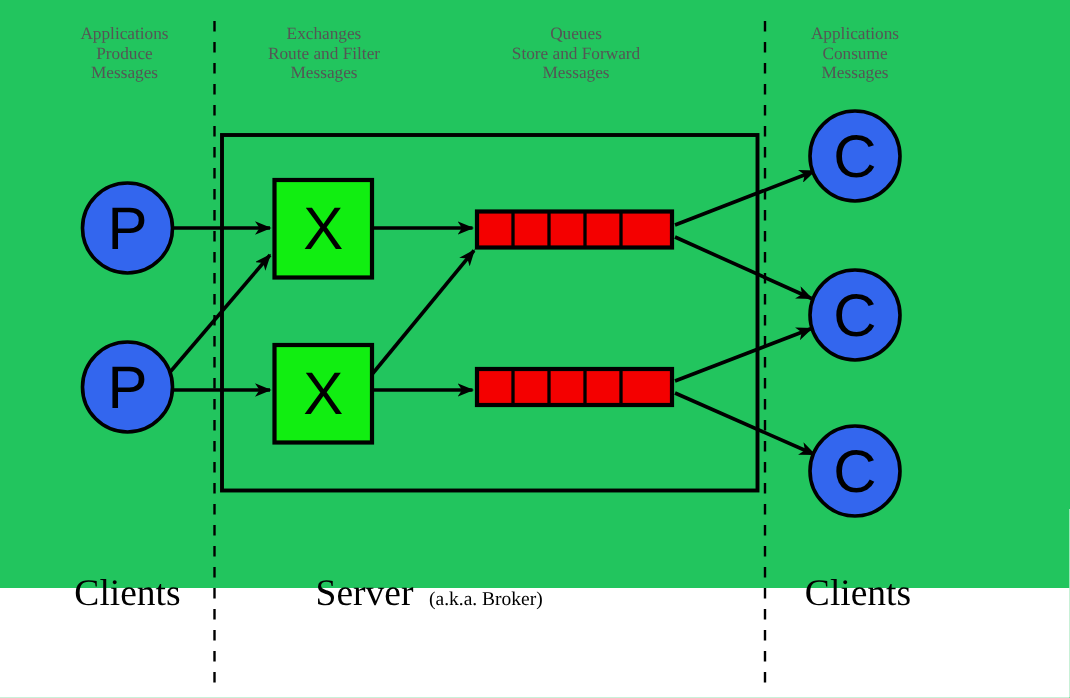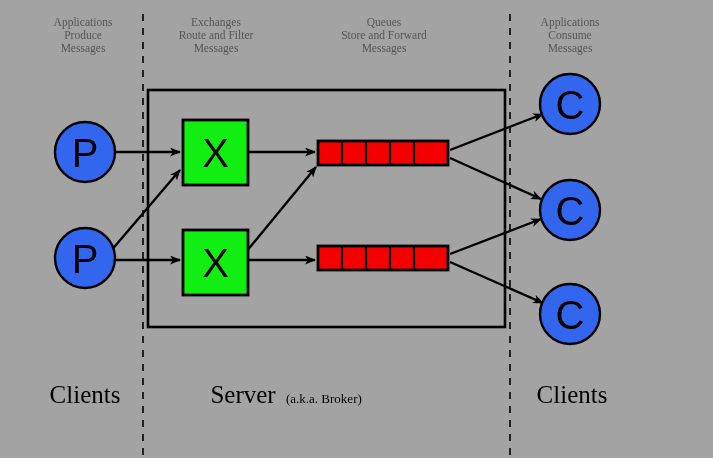--- a/index.html
+++ b/index.html
@@ -9,22 +9,22 @@
   }
   body {
     width: 713px;
     height: 465px;
     font-family: "Liberation Sans", sans-serif;
     overflow: hidden;
   }
   #diagram-root {
     position: relative;
     width: 713px;
-    height: 458px;
-    background: #a3a3a3;
+    height: 392px;
+    background: #22c55e;
     text-decoration: underline;
   }
   svg#diagram-svg {
     display: block;
     width: 713px;
     height: 465px;
   }
   .col-header-text {
     font-family: "Liberation Serif", serif;
     font-size: 11.5px;

